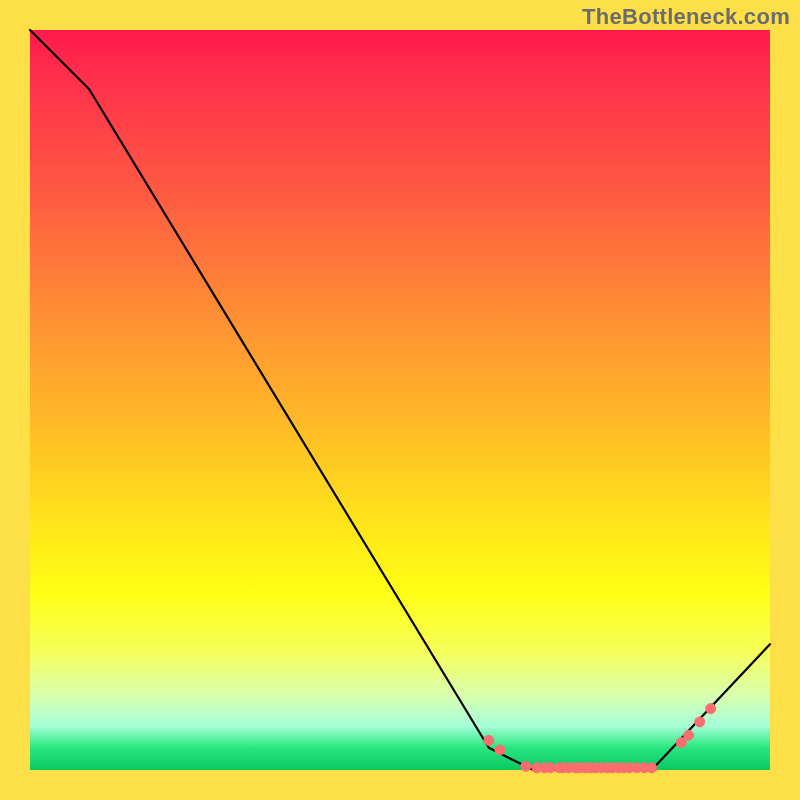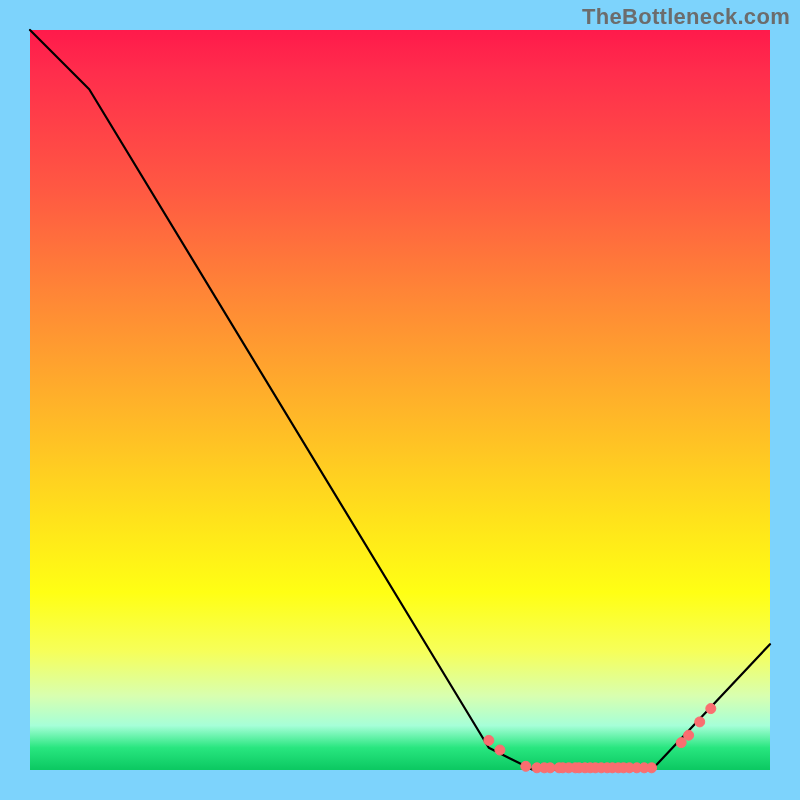--- a/index.html
+++ b/index.html
@@ -8,21 +8,21 @@
     width: 800px;
     height: 800px;
     background: #000;
     font-family: Arial, Helvetica, sans-serif;
     overflow: hidden;
   }
   .frame {
     position: relative;
     width: 800px;
     height: 800px;
-    background: #7dd3fc;
+    background: #fde047;
   }
   .watermark {
     position: absolute;
     top: 4px;
     right: 10px;
     color: #6c6c6c;
     font-size: 22px;
     font-weight: 600;
     letter-spacing: 0.3px;
     z-index: 50;

